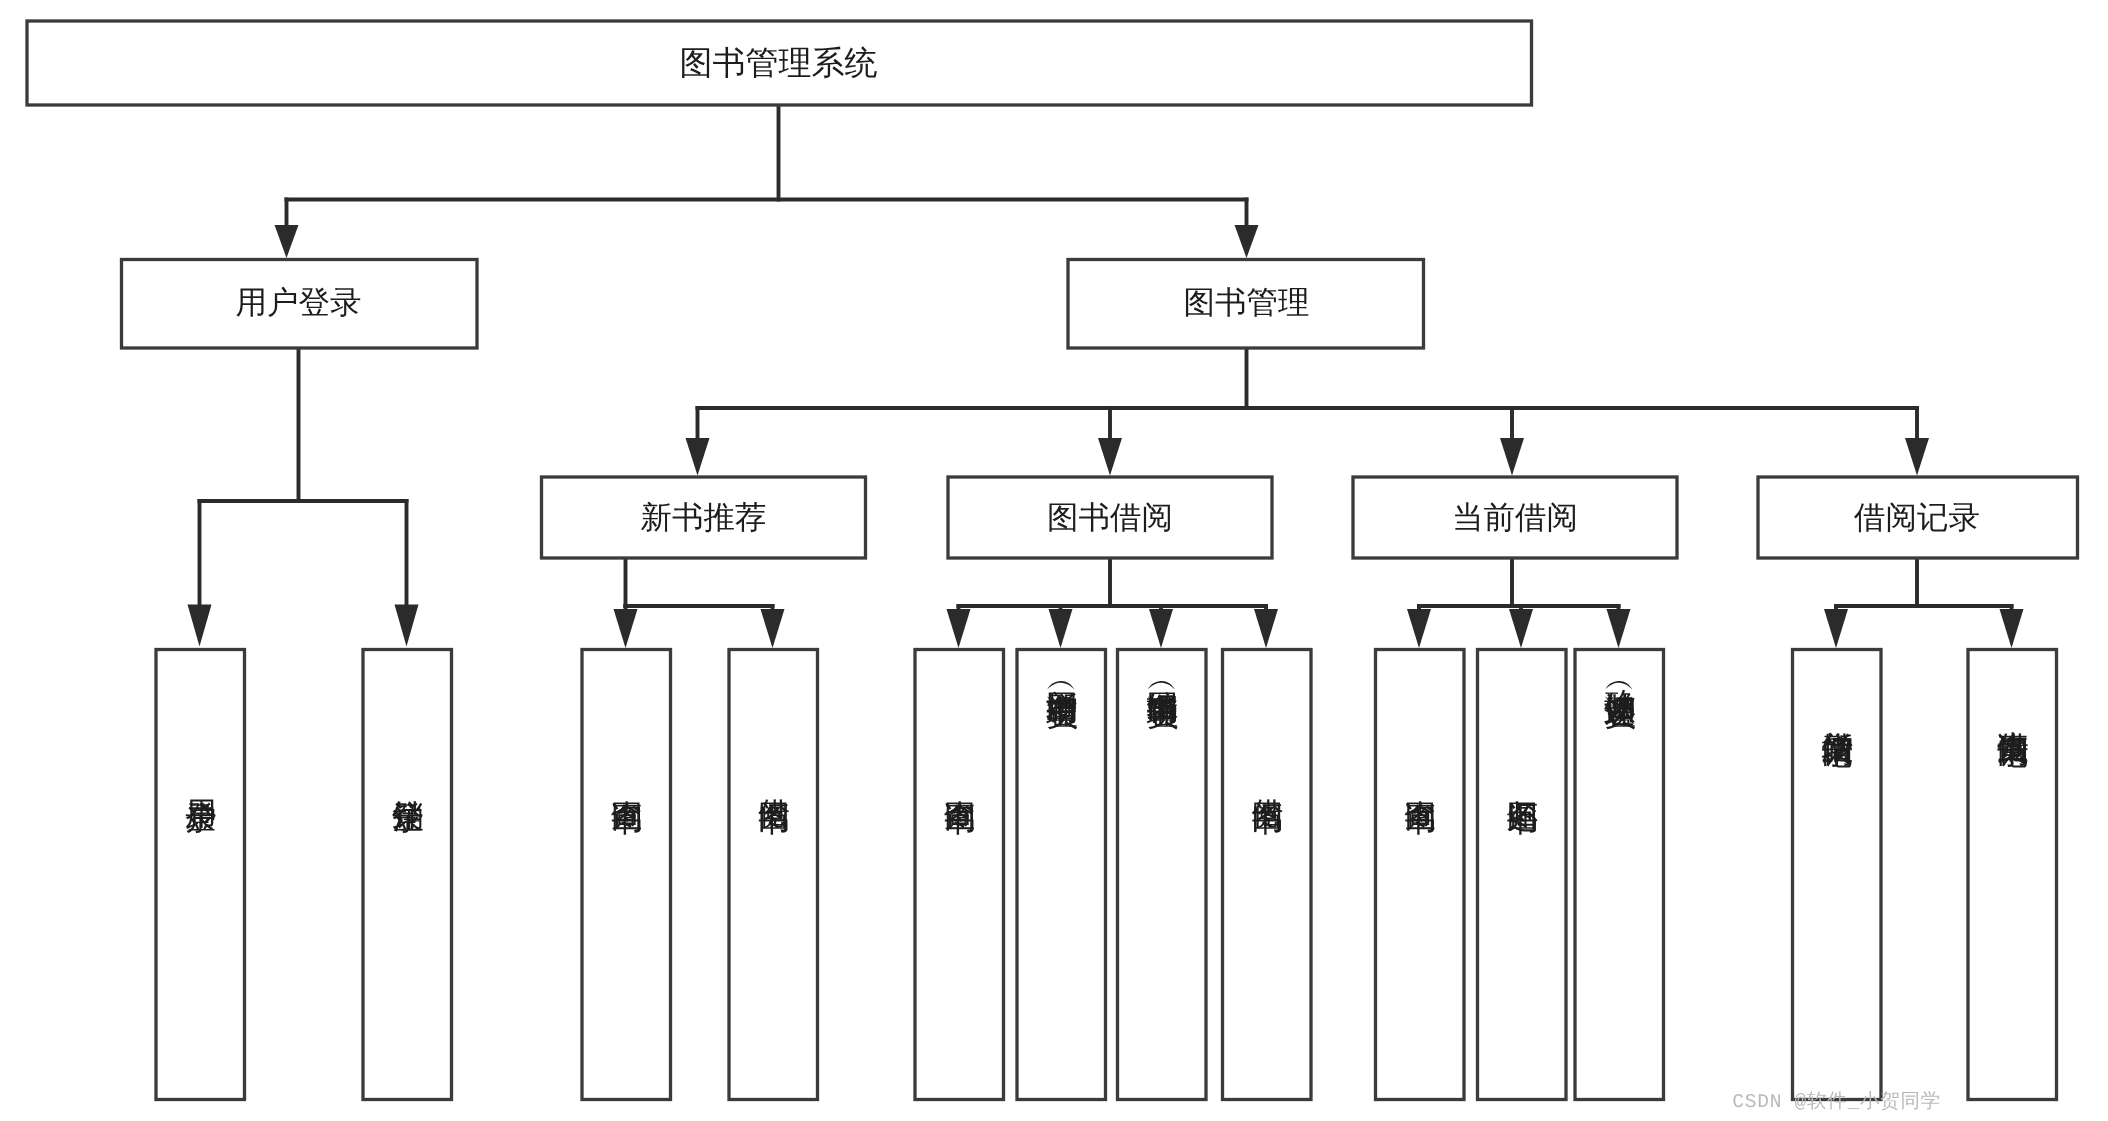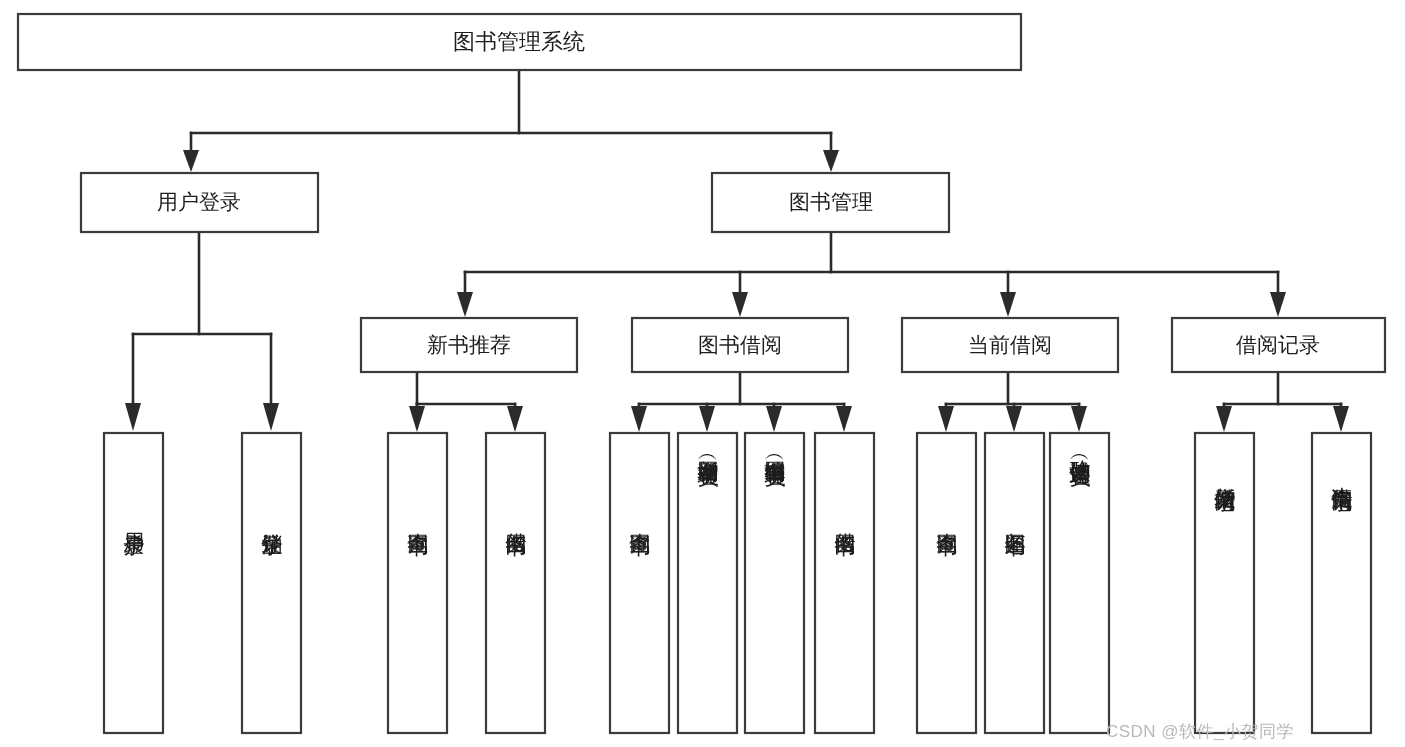--- a/index.html
+++ b/index.html
@@ -68,22 +68,22 @@
     color: #1d1d1d;
     letter-spacing: 1px;
     white-space: nowrap;
     pointer-events: none;
     text-align: left;
   }
   #watermark {
     position: absolute;
     right: 8px;
     bottom: 4px;
-    font-family: Liberation Sans, sans-serif;
-    font-size: 17px;
+    font-family: Liberation Mono, monospace;
+    font-size: 13px;
     color: #b9b9b9;
     letter-spacing: 0.5px;
     white-space: nowrap;
   }
 </style>
 </head>
 <body>
 
 <div id="diagram-root">
 

